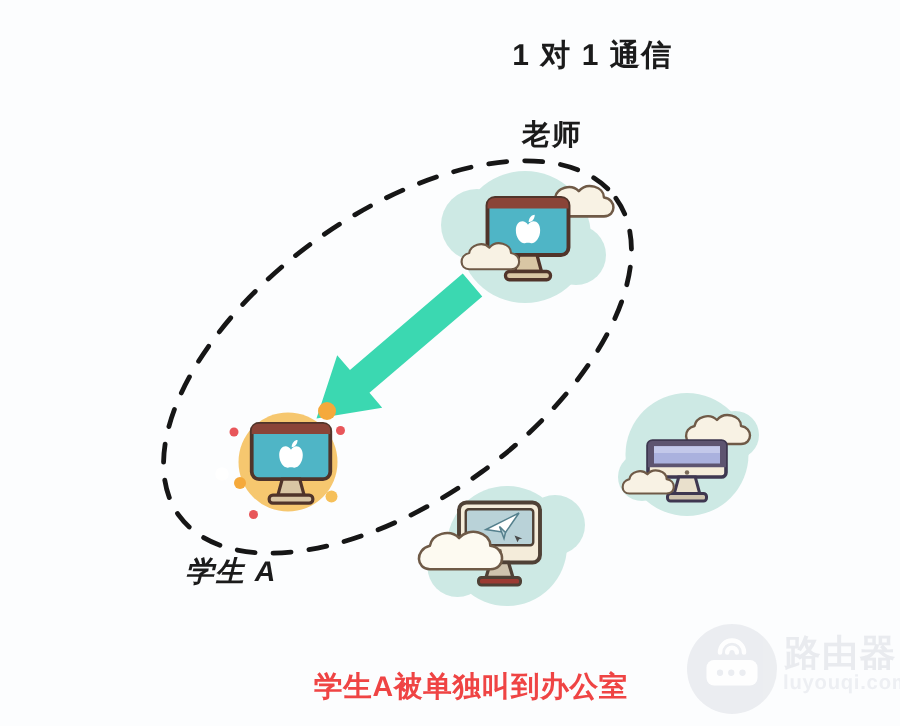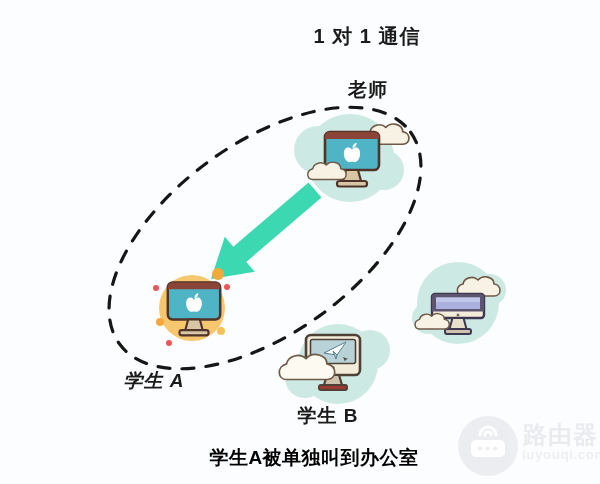--- a/index.html
+++ b/index.html
@@ -6,23 +6,23 @@
   .stage{
     position:relative;width:600px;height:484px;overflow:hidden;
     background:#fcfdfe;
     font-family:"Liberation Sans","DejaVu Sans",sans-serif;
   }
   .stage svg{position:absolute;left:0;top:0;}
   .label{
     position:absolute;color:#1b1b1b;font-weight:bold;white-space:nowrap;
     transform:translateX(-50%);
   }
-  .title{font-size:20px;letter-spacing:1px;}
+  .title{font-size:20px;letter-spacing:1px;margin-left:28px;}
   .node-label{font-size:19px;letter-spacing:1px;}
-  .caption{font-size:19px;color:#000000;letter-spacing:0.5px;}
+  .caption{font-size:19px;color:#ef4444;letter-spacing:0.5px;}
   .wm-brand{
     position:absolute;left:523px;top:419px;font-size:24px;font-weight:bold;
     color:#e9ebef;letter-spacing:1px;white-space:nowrap;
   }
   .wm-domain{
     position:absolute;left:522px;top:447px;font-size:13.5px;font-weight:bold;
     color:#edeff3;letter-spacing:0.5px;white-space:nowrap;
   }
 </style>
 </head>
@@ -133,20 +133,19 @@
       <circle cx="495" cy="448.5" r="2.1" fill="#eaecf0"></circle>
     </g>
   </svg>
 
   <div class="label title" style="left:367px;top:23px;">1 对 1 通信</div>
 
   <div class="label node-label" style="left:368px;top:77px;">老师</div>
 
   <div class="label node-label" style="left:154px;top:368px;font-style:italic;">学生 A</div>
 
-  <div class="label node-label" style="left:328px;top:403px;">学生 B</div>
 
 
   <div class="label caption" style="left:314px;top:445px;">学生A被单独叫到办公室</div>
 
   <div class="wm-brand">路由器</div>
   <div class="wm-domain">luyouqi.com</div>
 </div>
 
 </body></html>

